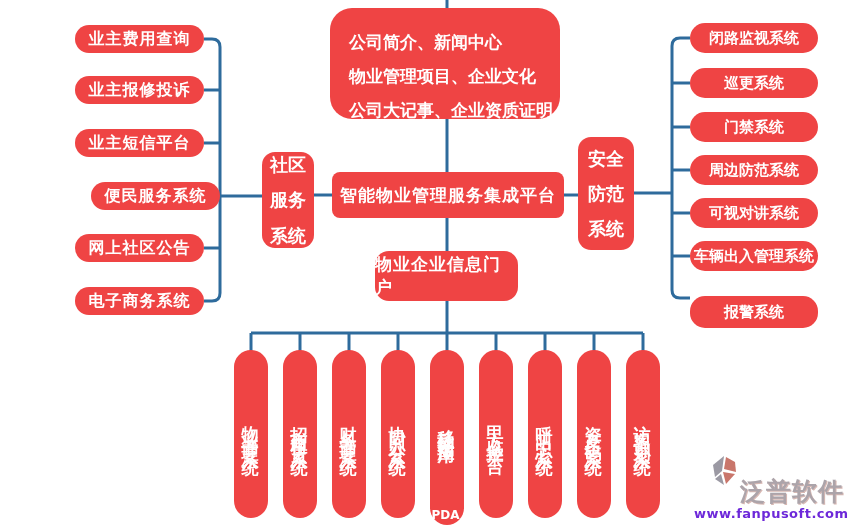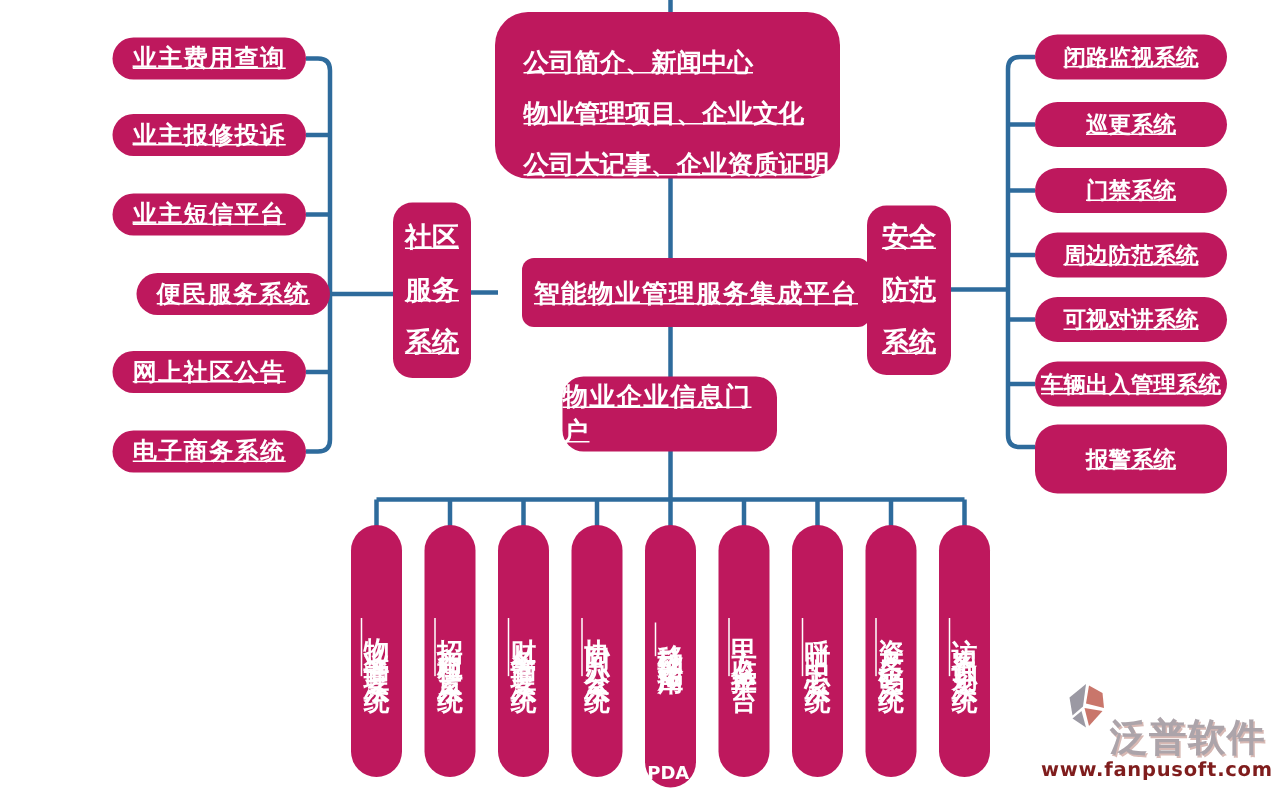--- a/index.html
+++ b/index.html
@@ -1,40 +1,40 @@
 <!DOCTYPE html>
 <html><head>
 <meta charset="utf-8">
 <style>
   html,body{margin:0;padding:0;background:#fff;}
   body{font-family:"DejaVu Sans","Liberation Sans",sans-serif;}
   #canvas{position:relative;width:852px;height:527px;background:#fff;overflow:hidden;}
   #connectors{position:absolute;left:0;top:0;z-index:0;}
-  .node{position:absolute;background:#be185d;color:#fff;font-weight:bold;z-index:1;box-sizing:border-box;text-decoration:underline;}
+  .node{position:absolute;background:#ef4444;color:#fff;font-weight:bold;z-index:1;box-sizing:border-box;}
   .pill{border-radius:15px;display:flex;align-items:center;justify-content:center;
         font-size:16px;letter-spacing:1px;white-space:nowrap;}
   .pill-sm{font-size:15px;letter-spacing:0;}
   .hub{border-radius:13px;display:flex;align-items:center;justify-content:center;
        font-size:18px;line-height:1.95;text-align:center;}
   .hub .hub-label{width:2.1em;word-break:break-all;}
   .bigbox{border-radius:22px;font-size:17px;line-height:2.0;padding:17px 0 0 19px;}
   .midbox{border-radius:8px;display:flex;align-items:center;justify-content:center;
           font-size:17px;letter-spacing:1px;}
   .portal{border-radius:14px;display:flex;align-items:center;justify-content:center;
           font-size:17px;letter-spacing:1px;}
   .vbox{border-radius:17px;font-size:17px;text-align:center;padding-top:13px;}
   .vbox .vtext{writing-mode:vertical-rl;text-orientation:upright;letter-spacing:0.38em;
                margin:0 auto;display:block;height:calc(100% - 18px);}
   .vbox .vsuffix{position:absolute;left:-3px;right:0;bottom:3px;font-size:12px;
                  text-align:center;letter-spacing:0;}
   .logo{position:absolute;right:8px;bottom:6px;width:150px;text-align:right;z-index:1;}
   .logo-row{display:flex;align-items:center;justify-content:flex-end;gap:3px;}
   .logo-name{font-size:25px;font-weight:bold;color:#ACA4AA;text-shadow:1px 1px 0 #D8B9B4;
              letter-spacing:1px;margin-top:43px;}
-  .logo-url{font-size:13px;font-weight:bold;color:#7f1d1d;letter-spacing:0.5px;margin-top:-2px;}
+  .logo-url{font-size:13px;font-weight:bold;color:#6d28d9;letter-spacing:0.5px;margin-top:-2px;}
 </style>
 </head>
 <body>
 
 <div id="canvas">
 
   <svg id="connectors" width="852" height="527" viewBox="0 0 852 527">
     <g stroke="#2E6B9C" stroke-width="3" fill="none">
 
       <path d="M204 39 H212 Q220 39 220 47 V293 Q220 301 212 301 H204"></path>
@@ -72,29 +72,29 @@
       <path d="M672 256 H690"></path>
     </g>
   </svg>
 
   <div class="node bigbox" style="left:330px;top:8px;width:230px;height:111px;">
     <div>公司简介、新闻中心</div>
     <div>物业管理项目、企业文化</div>
     <div>公司大记事、企业资质证明</div>
   </div>
 
-  <div class="node midbox" style="left:348px;top:172px;width:232px;height:46px;">
+  <div class="node midbox" style="left:332px;top:172px;width:232px;height:46px;">
     <span>智能物业管理服务集成平台</span>
   </div>
 
   <div class="node portal" style="left:375px;top:251px;width:143px;height:50px;">
     <span>物业企业信息门户</span>
   </div>
 
-  <div class="node hub" style="left:262px;top:135px;width:52px;height:117px;">
+  <div class="node hub" style="left:262px;top:152px;width:52px;height:96px;">
     <span class="hub-label">社区服务系统</span>
   </div>
 
   <div class="node hub" style="left:578px;top:137px;width:56px;height:113px;">
     <span class="hub-label">安全防范系统</span>
   </div>
 
   <div class="node pill" style="left:75px;top:25px;width:129px;height:28px;">
     <span>业主费用查询</span>
   </div>
@@ -125,21 +125,21 @@
   </div>
   <div class="node pill pill-sm" style="left:690px;top:155px;width:128px;height:30px;">
     <span>周边防范系统</span>
   </div>
   <div class="node pill pill-sm" style="left:690px;top:198px;width:128px;height:30px;">
     <span>可视对讲系统</span>
   </div>
   <div class="node pill pill-sm" style="left:690px;top:241px;width:128px;height:30px;">
     <span>车辆出入管理系统</span>
   </div>
-  <div class="node pill pill-sm" style="left:690px;top:283px;width:128px;height:46px;">
+  <div class="node pill pill-sm" style="left:690px;top:296px;width:128px;height:32px;">
     <span>报警系统</span>
   </div>
 
   <div class="node vbox" style="left:234px;top:350px;width:34px;height:168px;">
     <span class="vtext">物业管理系统</span>
   </div>
   <div class="node vbox" style="left:283px;top:350px;width:34px;height:168px;">
     <span class="vtext">招商租赁系统</span>
   </div>
   <div class="node vbox" style="left:332px;top:350px;width:34px;height:168px;">

